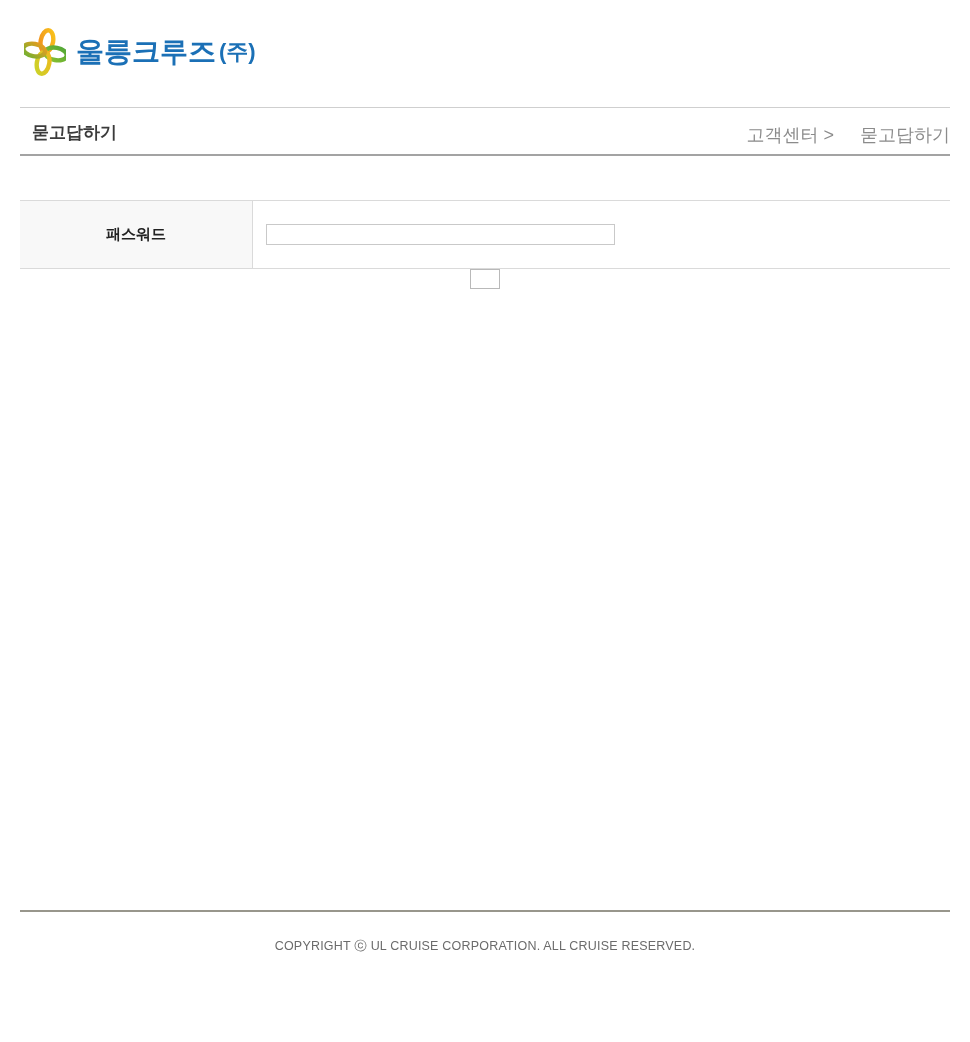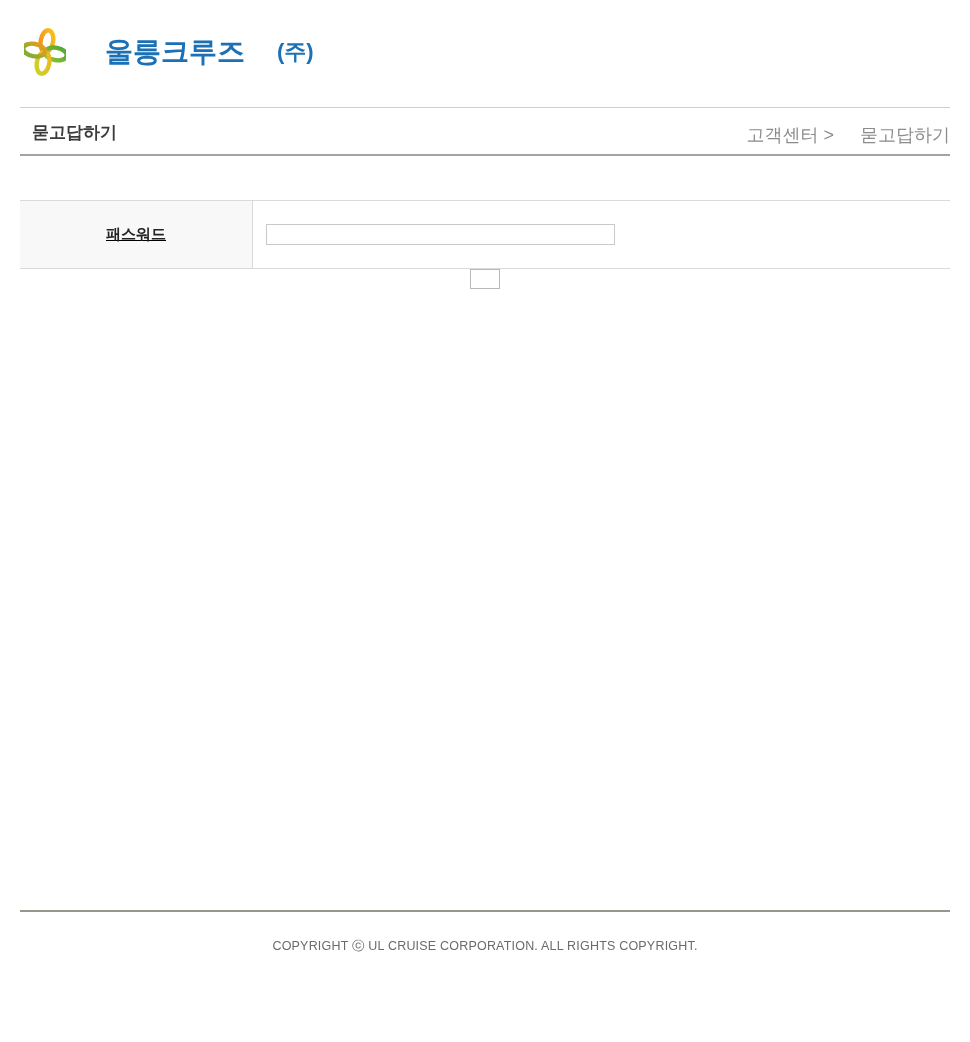--- a/index.html
+++ b/index.html
@@ -10,21 +10,21 @@
     font-family: "Liberation Sans", "DejaVu Sans", sans-serif;
     position: relative;
     overflow: hidden;
   }
   .page { position: relative; width: 970px; height: 1042px; }
 
   
   .site-header { position: absolute; left: 0; top: 0; width: 970px; height: 107px; }
   .logo {
     position: absolute; left: 24px; top: 28px;
-    display: flex; align-items: flex-start; text-decoration: none; cursor: pointer; gap: 29px;
+    display: flex; align-items: flex-start; text-decoration: none; cursor: pointer;
   }
   .logo-flower { width: 42px; height: 48px; display: block; }
   .logo-text {
     margin-left: 10px;
     font-size: 28px; font-weight: bold; color: #1b70b6;
     letter-spacing: 0px; line-height: 48px;
   }
   .logo-suffix {
     margin-left: 3px;
     font-size: 22px; font-weight: bold; color: #1b70b6;
@@ -47,21 +47,20 @@
   }
   .breadcrumb .sep { margin-left: 5px; }
   .breadcrumb .current { margin-left: 26px; }
 
   
   .pw-table {
     position: absolute; left: 20px; top: 200px; width: 930px; height: 67px;
     border-top: 1px solid #dadada;
     border-bottom: 1px solid #dadada;
     display: flex;
-    text-decoration: underline;
   }
   .pw-label-cell {
     width: 232px; background: #f8f8f8;
     border-right: 1px solid #dadada;
     display: flex; align-items: center; justify-content: center;
     font-size: 15px; font-weight: bold; color: #222222;
   }
   .pw-input-cell {
     flex: 1; display: flex; align-items: center; padding-left: 13px;
   }
@@ -149,16 +148,16 @@
       <div class="pw-label-cell">패스워드</div>
       <div class="pw-input-cell">
         <input type="password" class="pw-input" value="" style="">
       </div>
     </div>
     <button class="confirm-btn"></button>
   </main>
 
   <footer>
     <div class="footer-line"></div>
-    <p class="copyright">COPYRIGHT ⓒ UL CRUISE CORPORATION. ALL RIGHTS COPYRIGHT.</p>
+    <p class="copyright">COPYRIGHT ⓒ UL CRUISE CORPORATION. ALL CRUISE RESERVED.</p>
   </footer>
 
 </div>
 
 </body></html>

